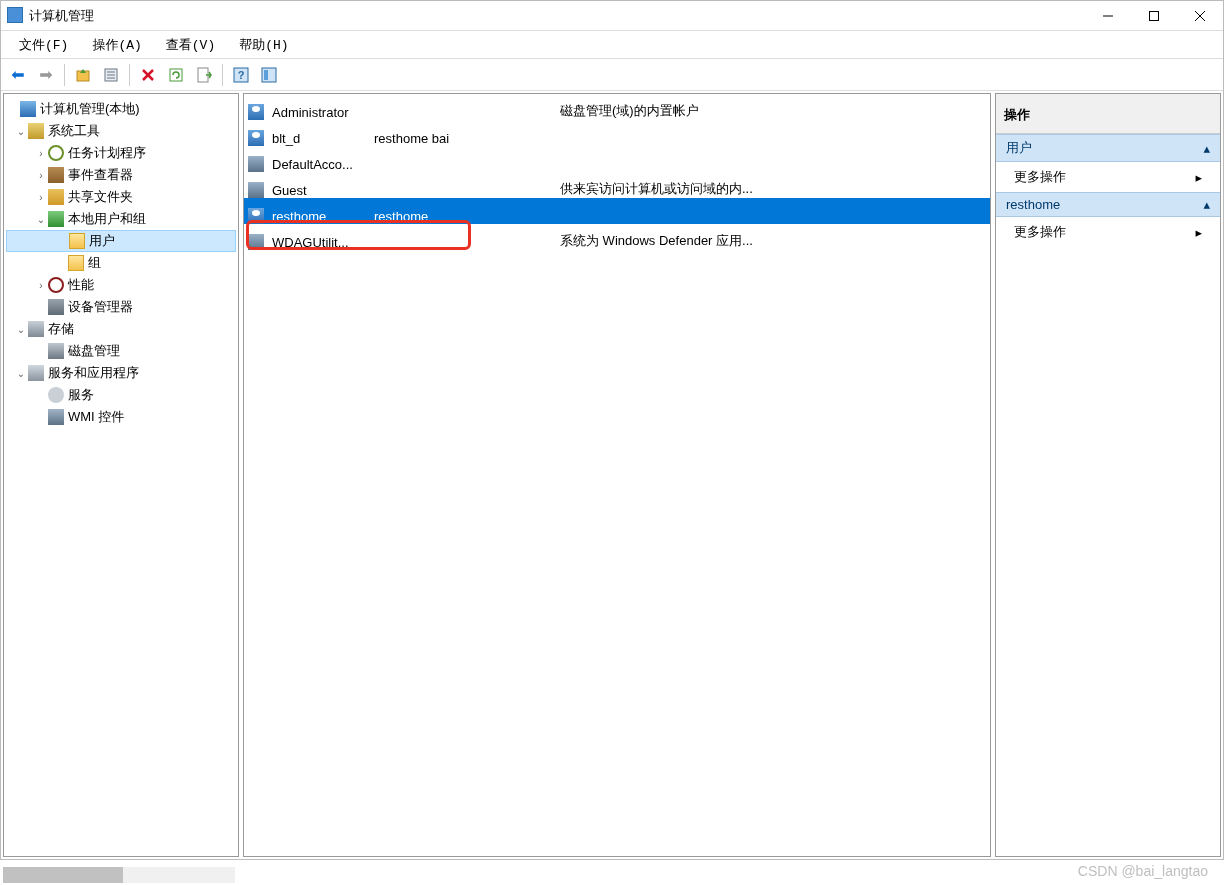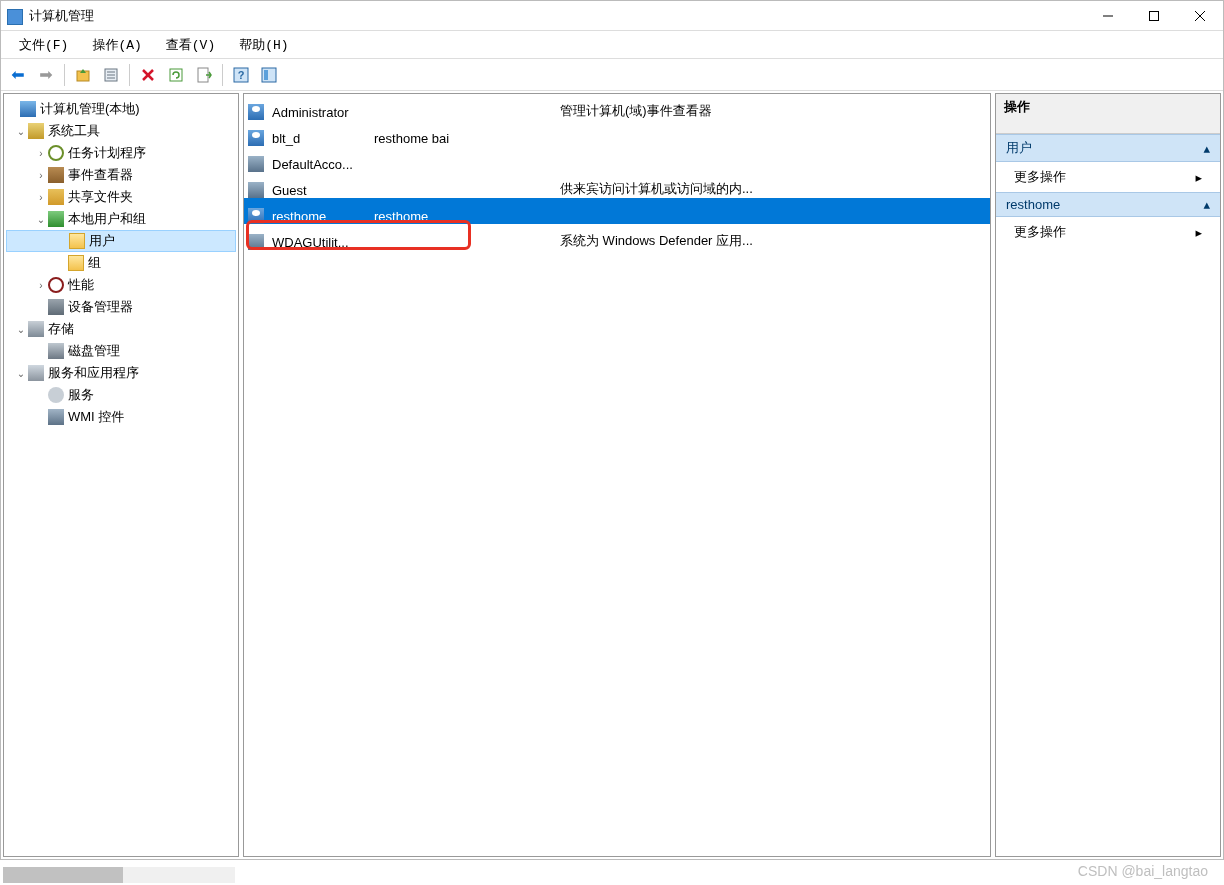--- a/index.html
+++ b/index.html
@@ -12,21 +12,21 @@
   overflow: hidden;
   color: #000;
   position: relative;
 }
 .window { display: flex; flex-direction: column; height: 860px; border:1px solid #bbb; }
 .titlebar {
   height: 30px;
   display: flex; align-items: center; justify-content: space-between;
   padding: 0 0 0 6px; border-bottom:1px solid #ddd;
 }
-.titlebar-left { display:flex; align-items:flex-end; gap:6px;}
+.titlebar-left { display:flex; align-items:flex-start; gap:6px;}
 .title-icon { width:16px; height:16px; background:#4a90d9; border:1px solid #2a6fb0;}
 .titlebar-right { display:flex;}
 .tbtn { width:46px; height:30px; display:flex; align-items:center; justify-content:center; }
 .menubar { height:28px; display:flex; align-items:center; gap:4px; padding:0 8px; border-bottom:1px solid #ddd;}
 .menubar span{padding:2px 10px;font-family:Liberation Mono, monospace;}
 .toolbar { height:32px; display:flex; align-items:center; gap:2px; padding:0 4px; border-bottom:1px solid #ddd;}
 .toolbtn{width:26px;height:26px;display:flex;align-items:center;justify-content:center;border:1px solid transparent;}
 .tsep{width:1px;height:22px;background:#ccc;margin:0 3px;}
 .content { flex:1; display:flex; overflow:hidden;}
 .tree-pane{width:236px;border:1px solid #999;margin:2px;overflow:auto;padding:4px 2px;position:relative;}
@@ -40,21 +40,21 @@
 .list-header div{padding:4px 12px;border-right:1px solid transparent;}
 .col-name{width:126px;}
 .col-full{width:186px;}
 .col-desc{flex:1;}
 .list-body{flex:1;overflow:auto;}
 .list-row{display:flex;height:26px;align-items:flex-end;}
 .list-row.sel{background:#0178d7;color:#fff;}
 .list-row .cell{overflow:hidden;text-overflow:ellipsis;white-space:nowrap;padding-left:4px;}
 .user-icon{width:16px;height:16px;margin:0 4px 0 4px;display:inline-block;flex-shrink:0;}
 .highlight-box{position:absolute;border:3px solid #e83023;border-radius:6px;pointer-events:none;}
-.action-header{height:40px;background:#f0f0f0;border-bottom:1px solid #ccc;padding:4px 8px;font-weight:bold;}
+.action-header{height:40px;background:#f0f0f0;border-bottom:1px solid #ccc;padding:12px 8px;font-weight:bold;}
 .action-section{background:#cfe4f7;display:flex;justify-content:space-between;align-items:center;padding:4px 10px;border-top:1px solid #a9c8e6;border-bottom:1px solid #a9c8e6;color:#003a6b;}
 .action-item{display:flex;justify-content:space-between;align-items:center;padding:6px 18px;}
 .tree-pane::-webkit-scrollbar{height:16px;}
 .bottomscroll{position:absolute;bottom:2px;left:3px;width:232px;height:16px;background:#f0f0f0;}
 .bottomscroll::before{content:"";position:absolute;left:0;top:0;width:120px;height:16px;background:#c1c1c1;}
 .watermark{position:absolute;bottom:6px;right:16px;color:#bfbfbf;font-size:14px;font-family:Arial;}
 .ic-computer{background:linear-gradient(#7ab6e8,#2c6db3);}
 .ic-tools{background:linear-gradient(#e9d175,#c29a2a);}
 .ic-clock{border-radius:50%;background:#fff;border:2px solid #6b8f2a;}
 .ic-event{background:linear-gradient(#b88b52,#8a5f2c);}
@@ -242,21 +242,21 @@
           <span>WMI 控件</span>
         </div>
     </div>
 
     <div class="list-pane" style="position:relative;">
       <div class="list-body">
         <div class="list-row">
           <span class="user-icon ic-user"></span>
           <span class="cell" style="width:102px">Administrator</span>
           <span class="cell col-full"></span>
-          <span class="cell col-desc">管理计算机(域)事件查看器</span>
+          <span class="cell col-desc">磁盘管理(域)的内置帐户</span>
         </div>
         <div class="list-row">
           <span class="user-icon ic-user"></span>
           <span class="cell" style="width:102px">blt_d</span>
           <span class="cell col-full">resthome bai</span>
           <span class="cell col-desc"></span>
         </div>
         <div class="list-row">
           <span class="user-icon ic-user-d"></span>
           <span class="cell" style="width:102px">DefaultAcco...</span>

